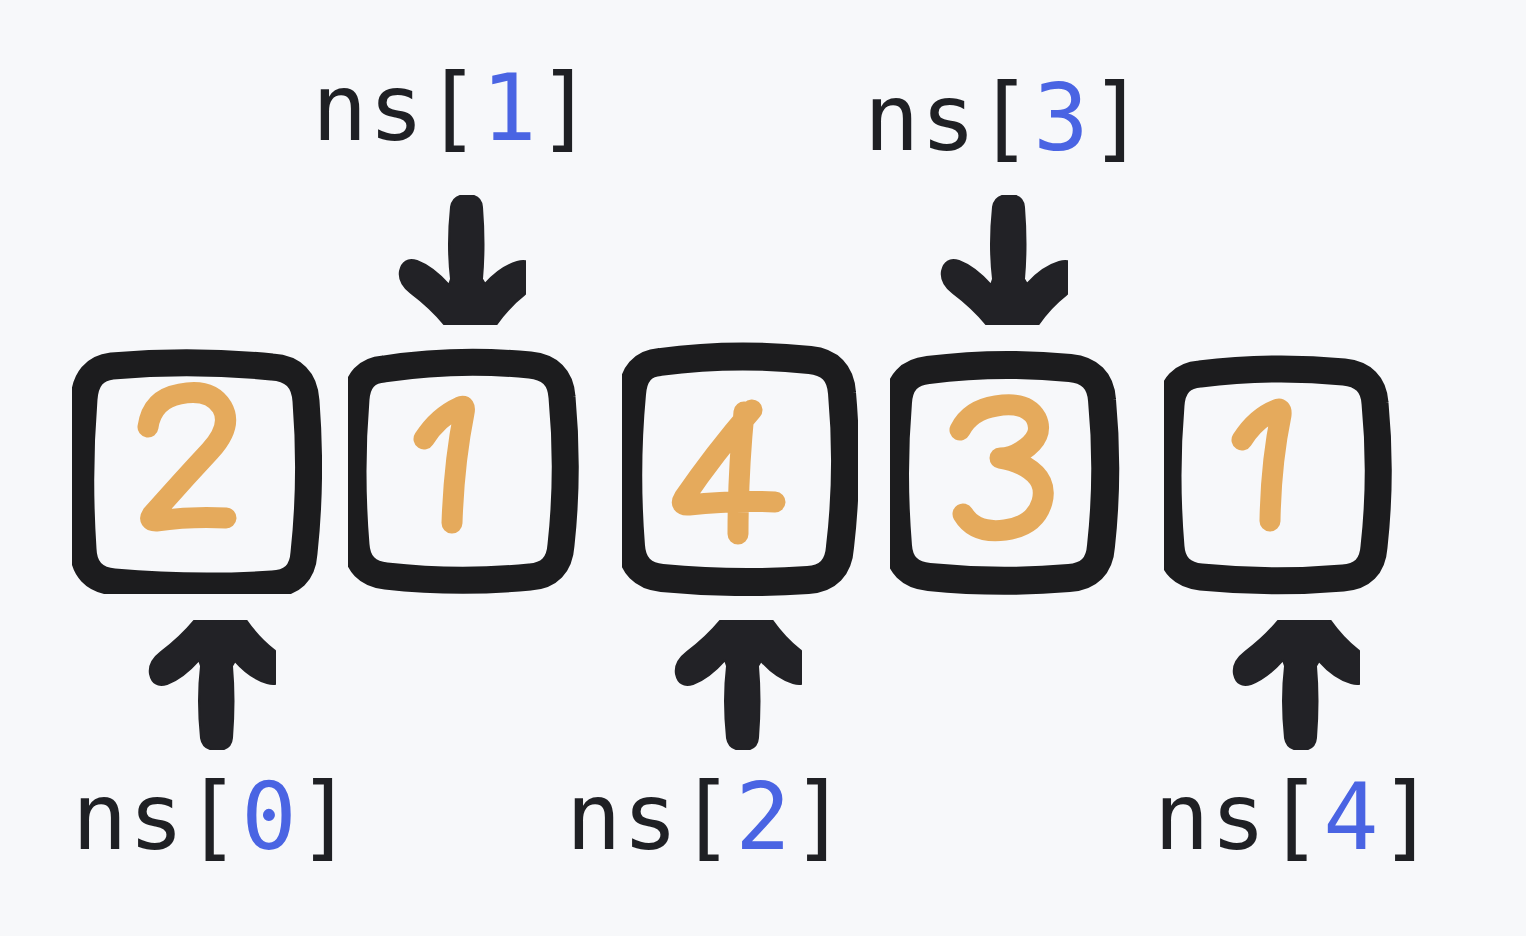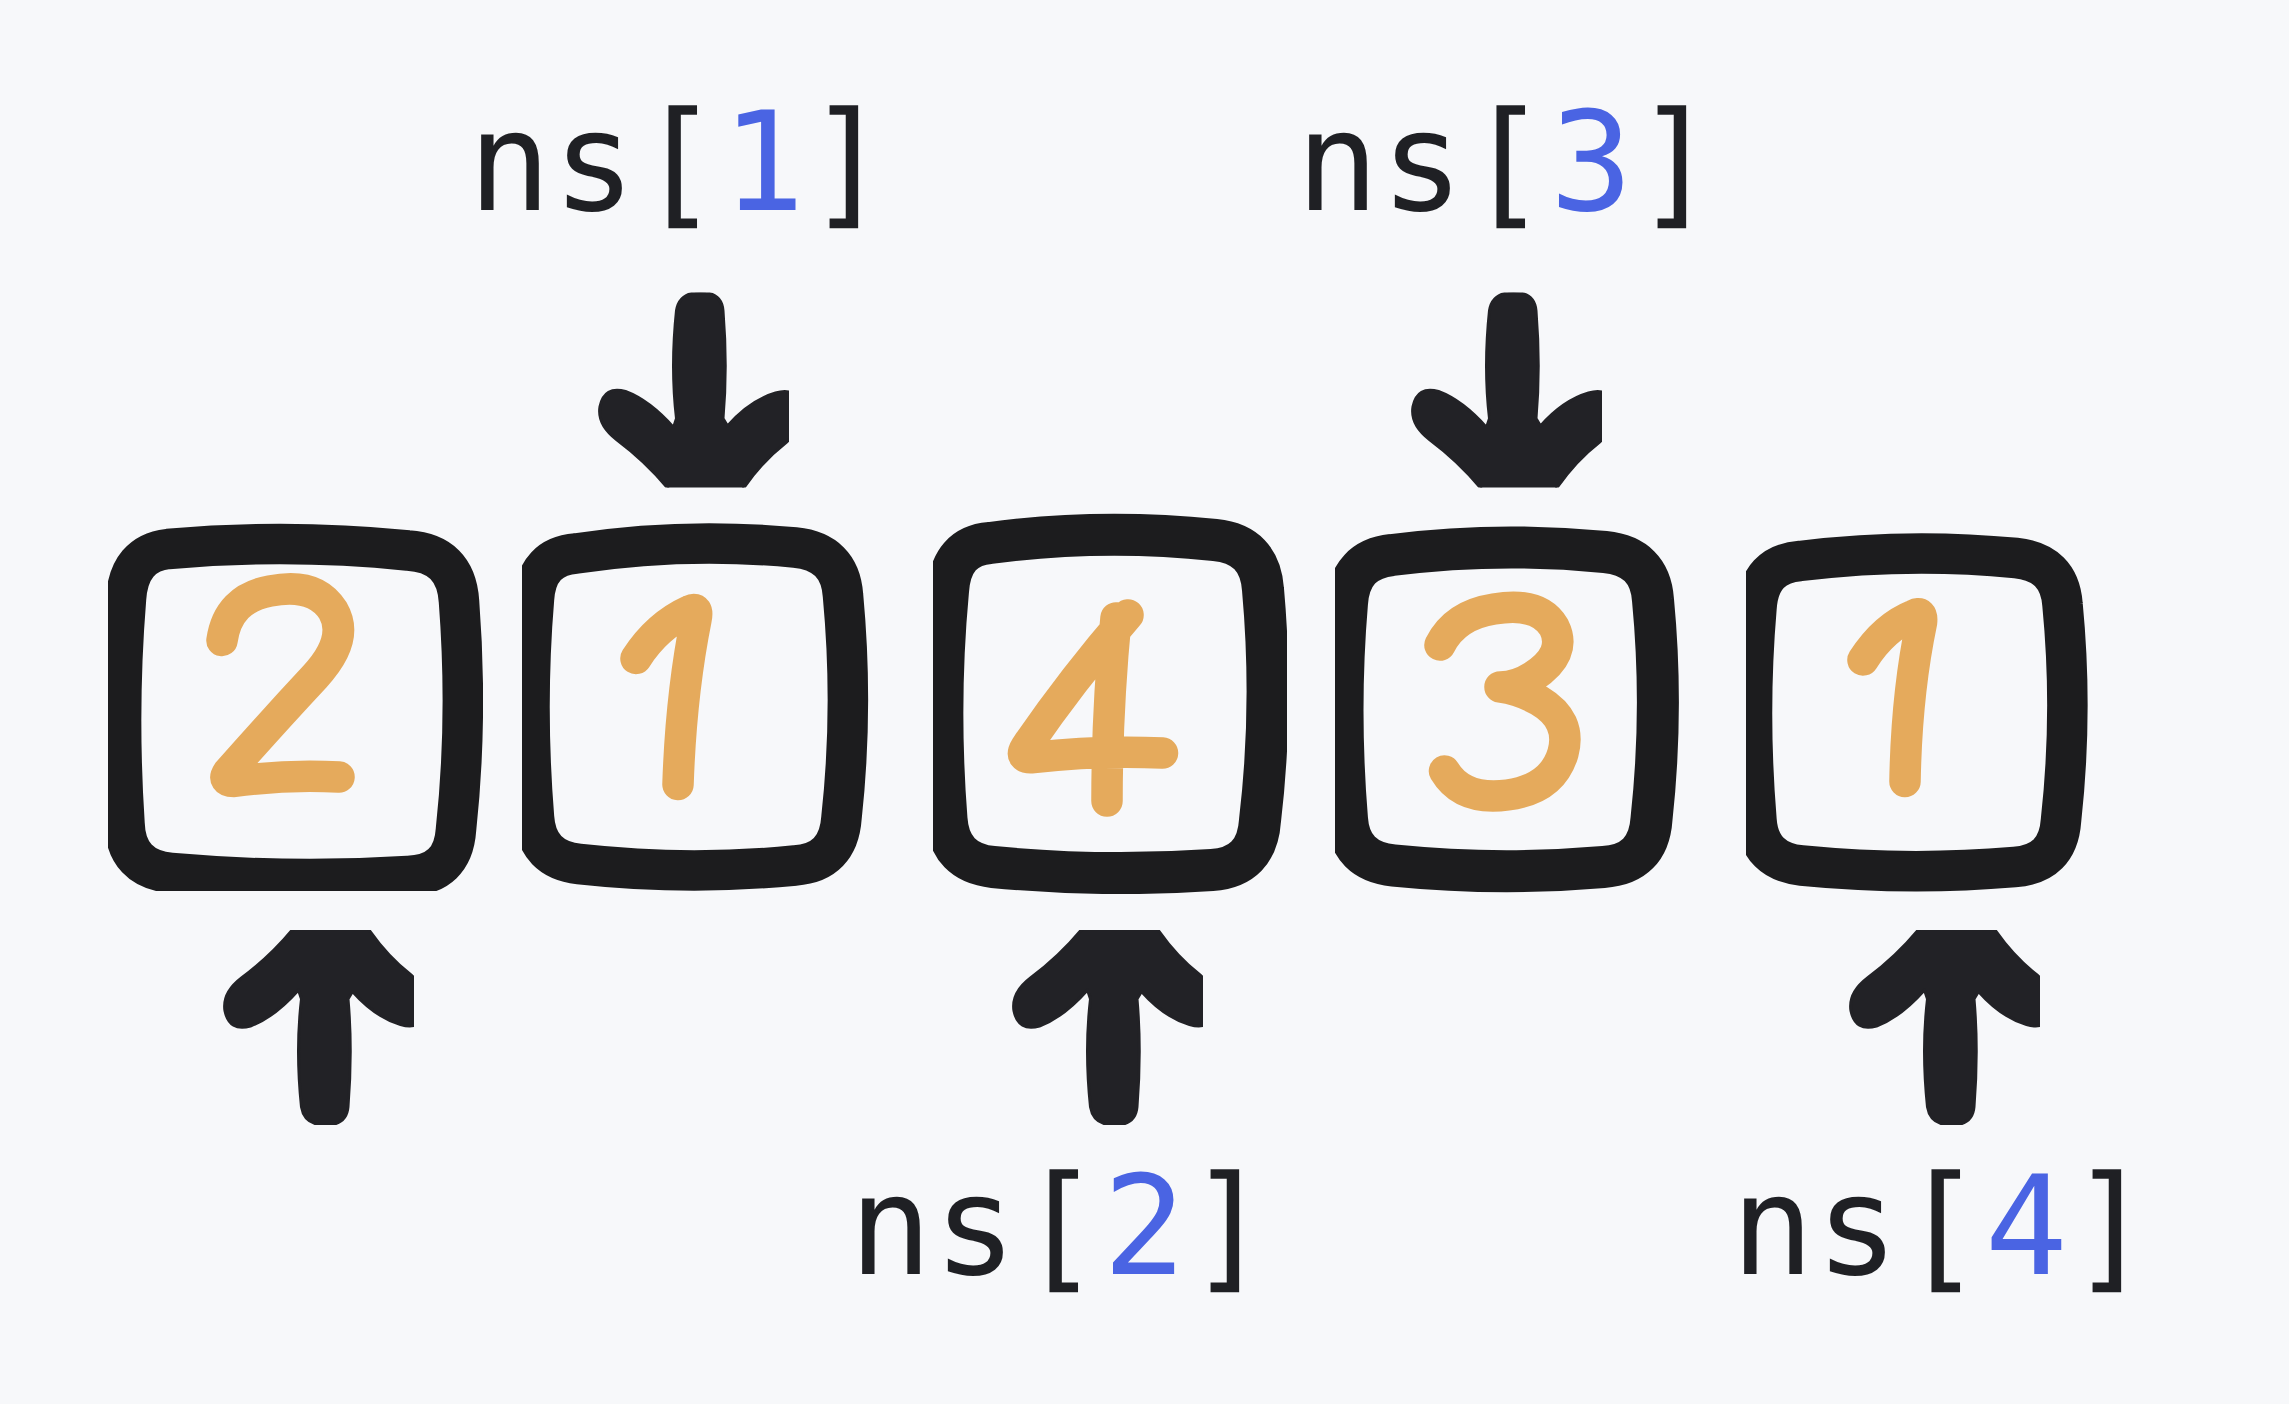--- a/index.html
+++ b/index.html
@@ -44,21 +44,21 @@
 </style>
 </head>
 <body>
 
 <div id="stage" style="background: rgb(247, 248, 250);">
 
   <div class="idx-label" style="left: 312px; top: 63px; color: rgb(31, 32, 36);">
     <span>ns[</span><span class="num" style="color: rgb(74, 100, 227);">1</span><span>]</span>
   </div>
 
-  <div class="idx-label" style="left: 864px; top: 63px; color: rgb(31, 32, 36);">
+  <div class="idx-label" style="left: 864px; top: 73px; color: rgb(31, 32, 36);">
     <span>ns[</span><span class="num" style="color: rgb(74, 100, 227);">3</span><span>]</span>
   </div>
 
   <svg class="arrow-svg" style="left:396px; top:195px;" width="130" height="130" viewBox="0 0 130 130">
     <path class="arrow-shape" stroke-width="2" d="M55 12 q-4 38 0 72 l-2 6 q-16 -18 -32 -24 q-14 -4 -17 10 q-2 12 11 22 q24 18 40 40 q10 13 22 12 q11 -1 19 -14 q14 -22 32 -36 q14 -12 11 -24 q-4 -13 -18 -9 q-17 5 -32 22 l-3 -5 q3 -34 0 -72 q-1 -12 -15 -12 q-14 0 -16 12 z"></path>
   </svg>
 
   <svg class="arrow-svg" style="left:938px; top:195px;" width="130" height="130" viewBox="0 0 130 130">
     <path class="arrow-shape" stroke-width="2" d="M55 12 q-4 38 0 72 l-2 6 q-16 -18 -32 -24 q-14 -4 -17 10 q-2 12 11 22 q24 18 40 40 q10 13 22 12 q11 -1 19 -14 q14 -22 32 -36 q14 -12 11 -24 q-4 -13 -18 -9 q-17 5 -32 22 l-3 -5 q3 -34 0 -72 q-1 -12 -15 -12 q-14 0 -16 12 z"></path>
   </svg>
@@ -93,20 +93,23 @@
   </svg>
 
   <svg class="arrow-svg" style="left:672px; top:620px;" width="130" height="130" viewBox="0 0 130 130">
     <path class="arrow-shape" stroke-width="2" d="M55 118 q-4 -38 0 -72 l-2 -6 q-16 18 -32 24 q-14 4 -17 -10 q-2 -12 11 -22 q24 -18 40 -40 q10 -13 22 -12 q11 1 19 14 q14 22 32 36 q14 12 11 24 q-4 13 -18 9 q-17 -5 -32 -22 l-3 5 q3 34 0 72 q-1 12 -15 12 q-14 0 -16 -12 z"></path>
   </svg>
 
   <svg class="arrow-svg" style="left:1230px; top:620px;" width="130" height="130" viewBox="0 0 130 130">
     <path class="arrow-shape" stroke-width="2" d="M55 118 q-4 -38 0 -72 l-2 -6 q-16 18 -32 24 q-14 4 -17 -10 q-2 -12 11 -22 q24 -18 40 -40 q10 -13 22 -12 q11 1 19 14 q14 22 32 36 q14 12 11 24 q-4 13 -18 9 q-17 -5 -32 -22 l-3 5 q3 34 0 72 q-1 12 -15 12 q-14 0 -16 -12 z"></path>
   </svg>
 
+  <div class="idx-label" style="left: 72px; top: 772px; color: rgb(31, 32, 36);">
+    <span>ns[</span><span class="num" style="color: rgb(74, 100, 227);">0</span><span>]</span>
+  </div>
 
   <div class="idx-label" style="left: 566px; top: 772px; color: rgb(31, 32, 36);">
     <span>ns[</span><span class="num" style="color: rgb(74, 100, 227);">2</span><span>]</span>
   </div>
 
   <div class="idx-label" style="left: 1154px; top: 772px; color: rgb(31, 32, 36); text-align: right;">
     <span>ns[</span><span class="num" style="color: rgb(74, 100, 227);">4</span><span>]</span>
   </div>
 
 </div>

